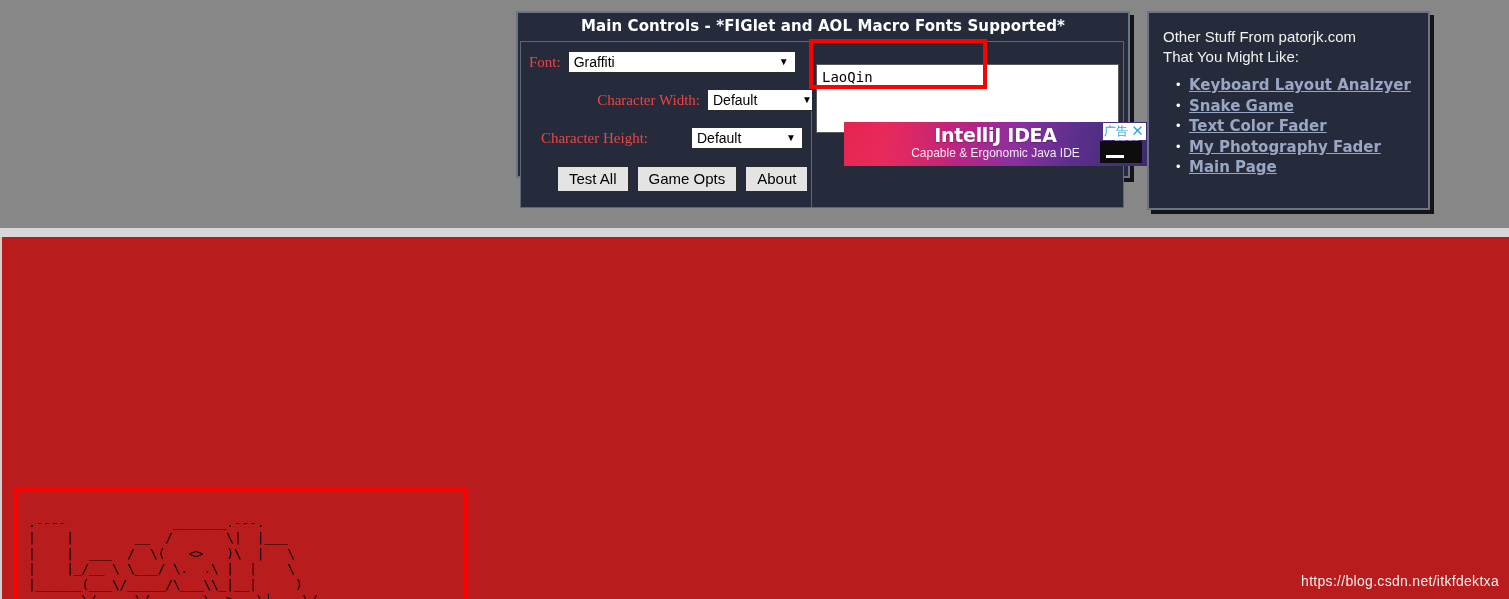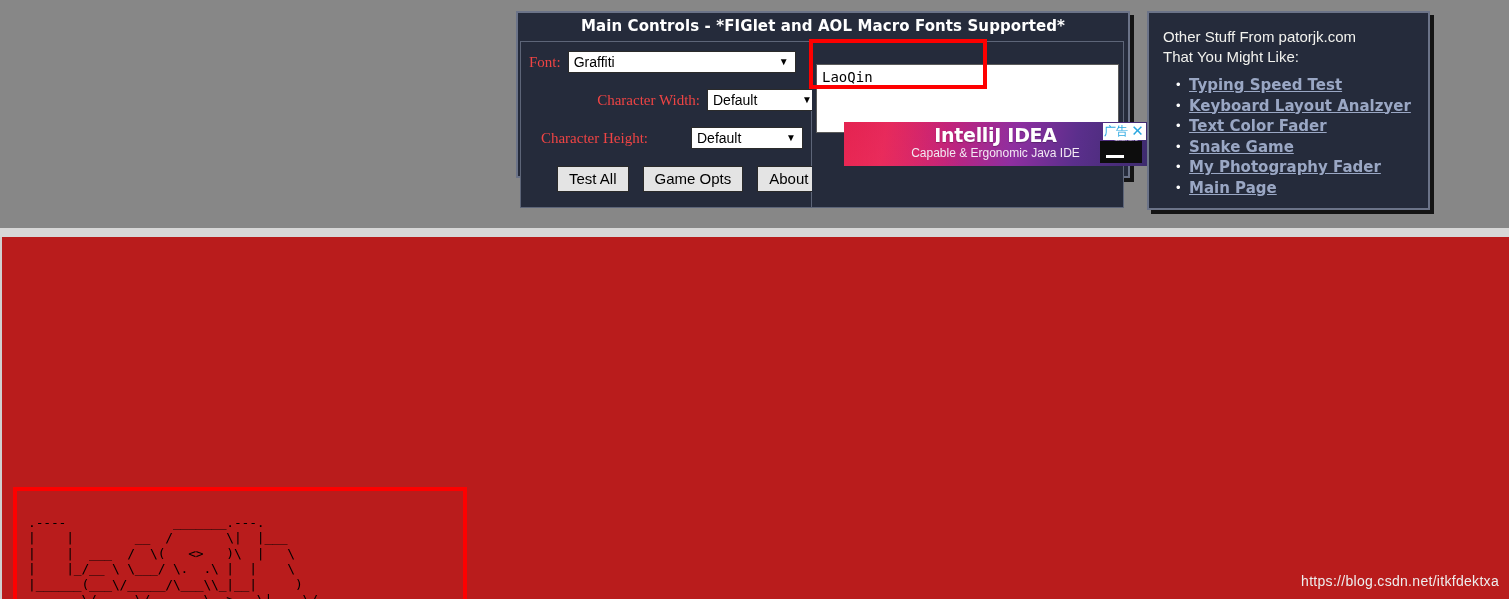--- a/index.html
+++ b/index.html
@@ -132,21 +132,21 @@
     font-size: 10px;
     color: #000;
     line-height: 1;
   }
 
   
   #btn-row {
     position: absolute;
     left: 36px; top: 124px;
     display: flex;
-    gap: 14px;
+    gap: 8px;
   }
   .btn {
     background: #e4e4e4;
     border: 1px solid #2a2a2a;
     height: 26px;
     padding: 0 11px;
     font-size: 15px;
     font-family: "Liberation Sans", sans-serif;
     color: #000;
     line-height: 24px;
@@ -438,30 +438,27 @@
   </div>
 </div>
 
 <div id="anno-textarea"></div>
 
 <div class="panel" id="other-stuff">
   <div id="os-heading">Other Stuff From patorjk.com
 That You Might Like:</div>
   <ul id="os-list">
     <li>
-      <a href="#">Typing Speed Test</a>
-    </li>
-    <li>
       <a href="#">Keyboard Layout Analzyer</a>
     </li>
     <li>
-      <a href="#">Text Color Fader</a>
+      <a href="#">Snake Game</a>
     </li>
     <li>
-      <a href="#">Snake Game</a>
+      <a href="#">Text Color Fader</a>
     </li>
     <li>
       <a href="#">My Photography Fader</a>
     </li>
     <li>
       <a href="#">Main Page</a>
     </li>
   </ul>
 </div>
 

